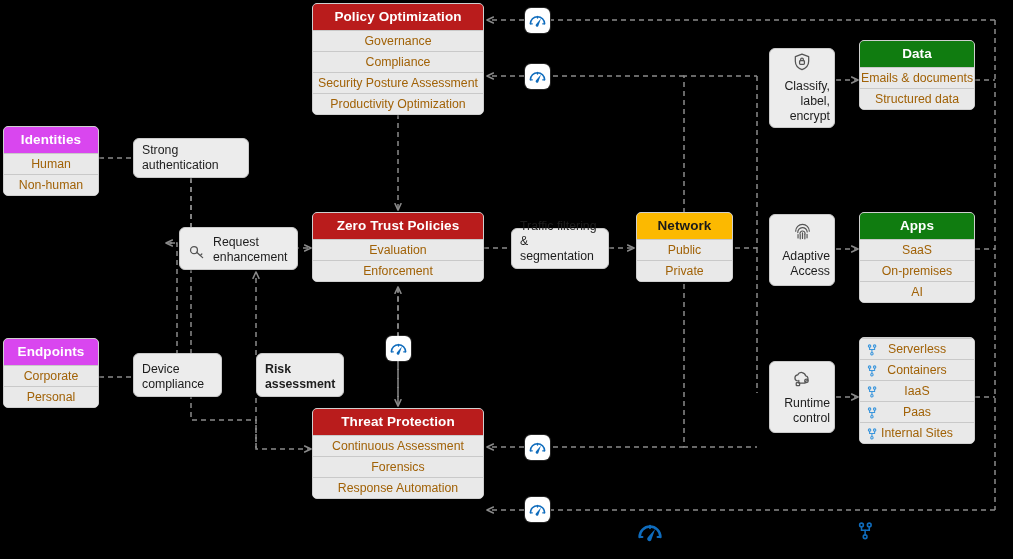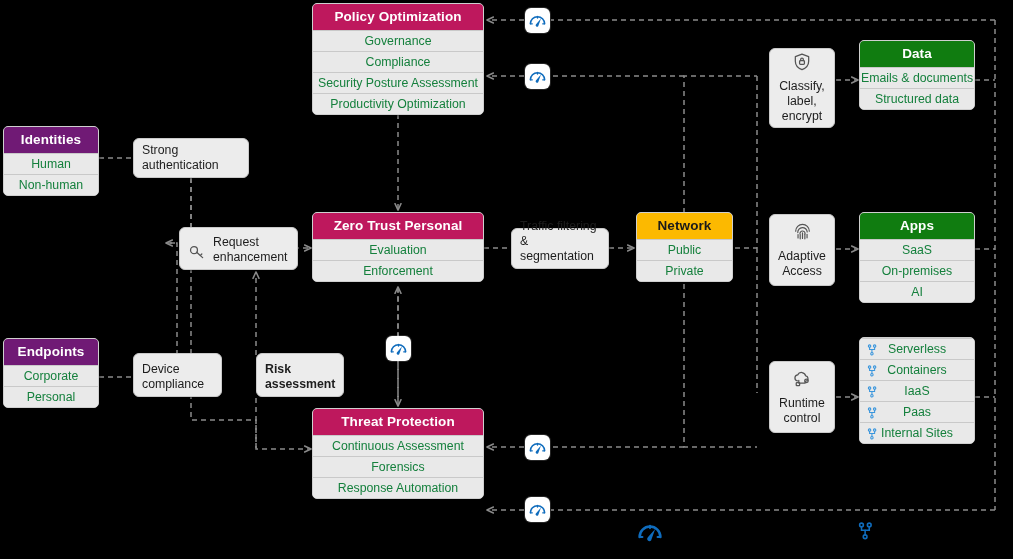--- a/index.html
+++ b/index.html
@@ -31,57 +31,57 @@
     text-align:center;
     font-size:13.5px;
     line-height:26px;
     height:26px;
     letter-spacing:.1px;
   }
   .card .row{
     height:20px;
     line-height:20px;
     font-size:12.3px;
-    color:#15803d;
+    color:#a16207;
     text-align:center;
     background:#e9e9e9;
     border-top:1px solid #c9c9c9;
     position:relative;
     white-space:nowrap;
   }
   .card .row.icn{ text-align:center; }
   .card .row .rowicon{
     position:absolute;left:6px;top:50%;
     transform:translateY(-50%);
     width:13px;height:13px;
     display:block;
   }
-  .hdr-navy{background:#701a75;}
-  .hdr-blue{background:#be185d;}
+  .hdr-navy{background:#d946ef;}
+  .hdr-blue{background:#b91c1c;}
   .hdr-amber{background:#fcb900;color:#1a1a1a !important;}
   .hdr-green{background:#107c10;}
 
   
   .note{
     position:absolute;
     background:#ececec;
     border:1px solid #c9c9c9;
     border-radius:6px;
     box-shadow:1px 1px 2px rgba(0,0,0,.5);
     color:#1d1d1d;
     font-size:12.3px;
     line-height:15px;
     box-sizing:border-box;
     display:flex;
     align-items:flex-end;
     padding:4px 8px;
   }
   .note .glyph{flex:0 0 auto;margin-right:7px;display:block;}
   .note .ntxt{display:block;}
-  .note.stack{flex-direction:column;justify-content:center;align-items:center;text-align:center;padding:18px 4px;}
+  .note.stack{flex-direction:column;justify-content:center;align-items:center;text-align:right;padding:18px 4px;}
   .note.stack .glyph{margin:0 0 3px 0;}
 
   
   .badge{
     position:absolute;
     width:25px;height:25px;
     background:#fff;
     border-radius:6px;
     display:flex;align-items:center;justify-content:center;
     box-shadow:0 0 0 1px rgba(255,255,255,.15);
@@ -206,21 +206,21 @@
 
   <div class="card" style="left:312px;top:3px;width:172px;">
     <div class="hdr hdr-blue">Policy Optimization</div>
     <div class="row">Governance</div>
     <div class="row">Compliance</div>
     <div class="row">Security Posture Assessment</div>
     <div class="row">Productivity Optimization</div>
   </div>
 
   <div class="card" style="left:312px;top:212px;width:172px;">
-    <div class="hdr hdr-blue">Zero Trust Personal</div>
+    <div class="hdr hdr-blue">Zero Trust Policies</div>
     <div class="row">Evaluation</div>
     <div class="row">Enforcement</div>
   </div>
 
   <div class="card" style="left:312px;top:408px;width:172px;">
     <div class="hdr hdr-blue">Threat Protection</div>
     <div class="row">Continuous Assessment</div>
     <div class="row">Forensics</div>
     <div class="row">Response Automation</div>
   </div>

